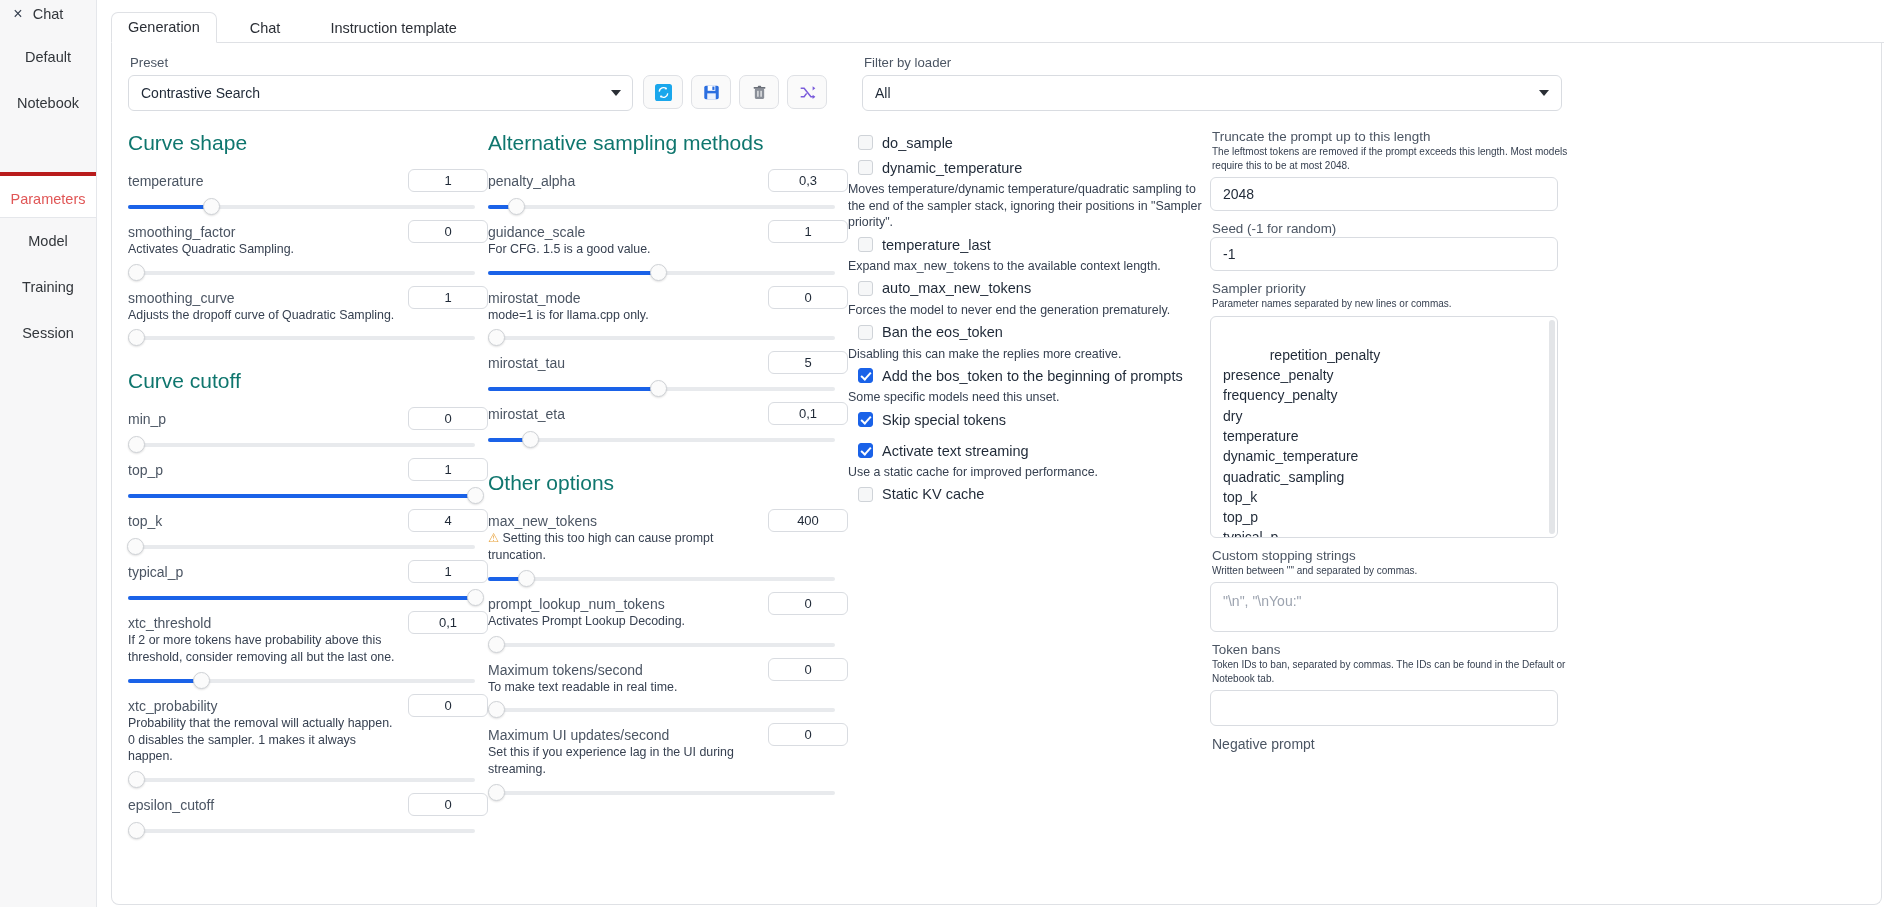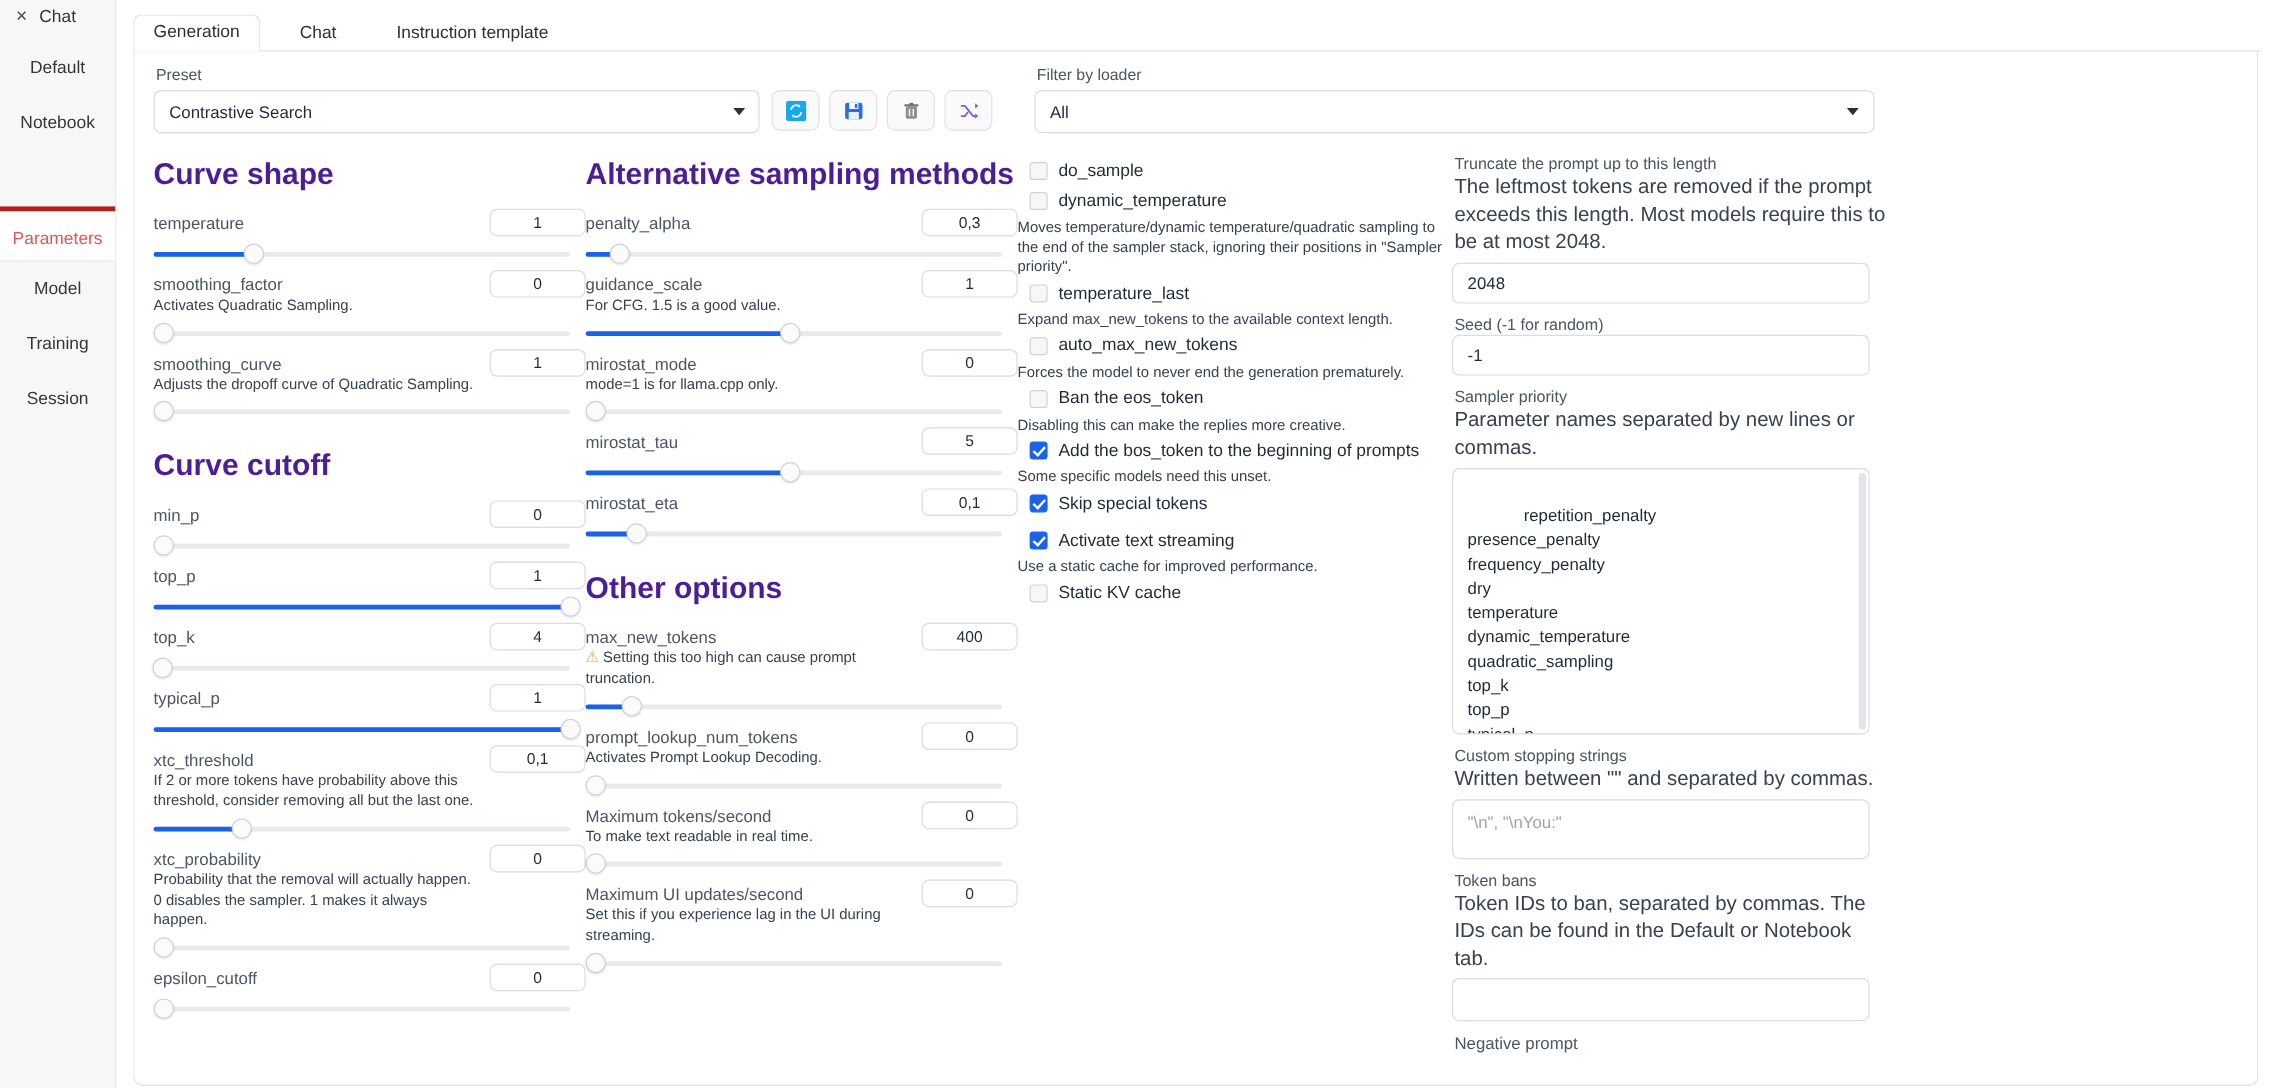--- a/index.html
+++ b/index.html
@@ -124,21 +124,21 @@
   }
 
   
   .cols { display: flex; margin-top: 14px; }
   .col1 { width: 360px; }
   .col2 { width: 360px; margin-left: 0px; }
   .col3 { width: 362px; }
   .col4 { width: 362px; }
 
   h2.section {
-    font-size: 25px; font-weight: bold; color: #4c1d95;
+    font-size: 21px; font-weight: normal; color: #0f766e;
     margin: 6px 0 14px 0;
   }
   h2.section.tight { margin-top: 20px; }
 
   .param { margin-bottom: 2px; position: relative; }
   .param-head {
     display: flex; justify-content: space-between; align-items: flex-start;
   }
   .param-name { font-size: 14px; color: #4b5563; padding-top: 4px; }
   .param-desc { font-size: 12.4px; color: #374151; line-height: 1.35; margin-top: 1px; max-width: 270px;}
@@ -181,21 +181,21 @@
     content: ""; position: absolute;
     left: 4px; top: 1px; width: 4px; height: 8px;
     border: solid #fff; border-width: 0 2px 2px 0;
     transform: rotate(42deg);
   }
   .chklabel { font-size: 14.5px; color: #1f2937; }
   .chkdesc { font-size: 12.4px; color: #374151; line-height: 1.35; margin: 1px 0 2px 0; }
 
   
   .rlabel { font-size: 13.4px; color: #4b5563; margin: 0 0 1px 2px; }
-  .rdesc { font-size: 17px; color: #374151; line-height: 1.35; margin: 0 0 5px 2px; }
+  .rdesc { font-size: 10px; color: #374151; line-height: 1.35; margin: 0 0 5px 2px; }
   .rinput {
     width: 348px; height: 34px;
     border: 1px solid #d9dce1; border-radius: 6px;
     background: #fff; display: flex; align-items: center;
     padding: 0 12px; font-size: 14px; color: #1f2937;
     margin-bottom: 10px;
   }
   .rtext {
     width: 348px; border: 1px solid #d9dce1; border-radius: 6px;
     background: #fff; padding: 8px 12px;

